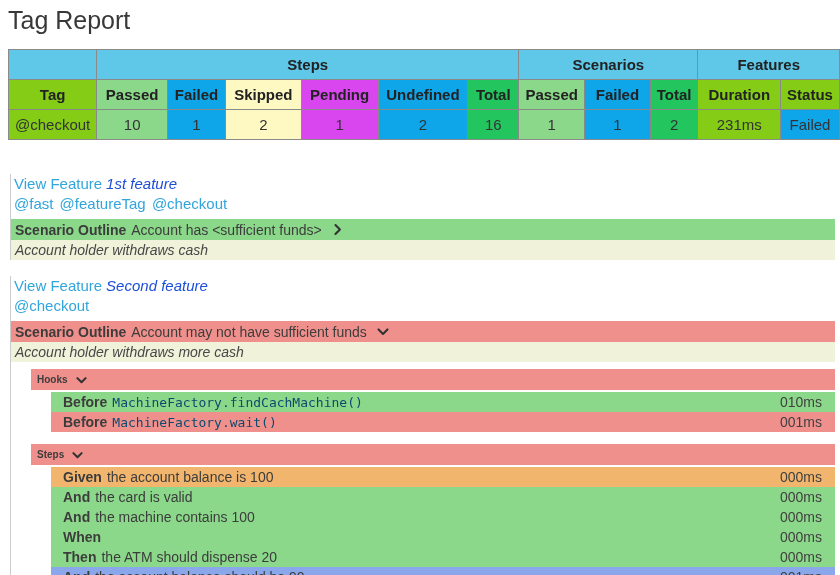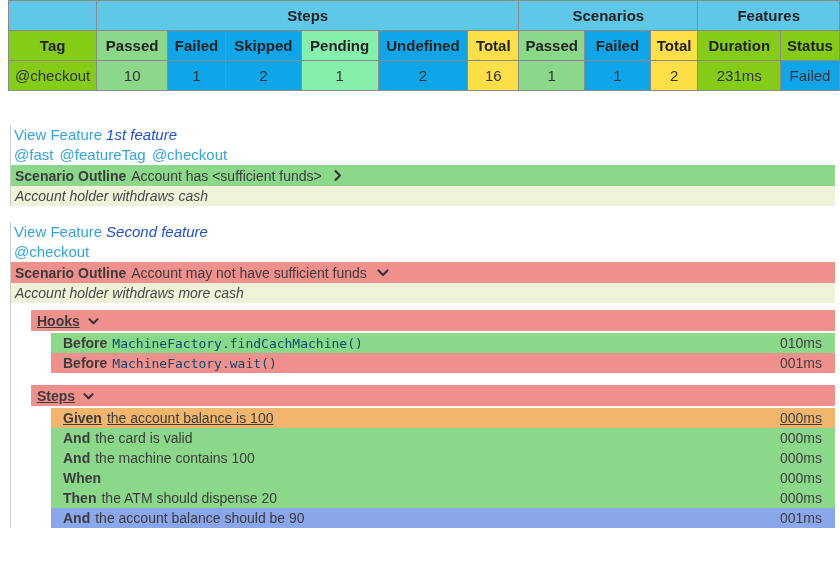--- a/index.html
+++ b/index.html
@@ -12,64 +12,65 @@
   
   table.summary { border-collapse:collapse; margin-left:8px; table-layout:fixed; }
   table.summary th, table.summary td {
     border:1px solid #8a8a8a; text-align:center; font-size:15px; padding:4px 6px; height:30px; color:#222;
   }
   table.summary th { font-weight:bold; }
   table.summary td { font-weight:400; color:#333; }
   .cell-info      { background:#5fc7e8; }
   .cell-passed    { background:#8cd88a; }
   .cell-failed    { background:#0ea5e9; }
-  .cell-skipped   { background:#0ea5e9;margin-left:45px; }
-  .cell-pending   { background:#86efac; }
+  .cell-skipped   { background:#fef9c3;margin-left:45px; }
+  .cell-pending   { background:#d946ef; }
   .cell-undefined { background:#0ea5e9; }
-  .cell-total     { background:#fde047; }
+  .cell-total     { background:#22c55e; }
   .cell-plain     { background:#84cc16; }
   td.dur { text-align:right; padding-right:8px; }
 
   
   .features { margin-top:34px; }
   .feature { border-left:1px solid #ccc; margin-left:10px; margin-right:5px; }
   .feature + .feature { margin-top:16px; }
   .line { line-height:20px; font-size:15px; padding-left:3px; }
   a.link { color:#31a5dc; text-decoration:none; cursor:pointer; }
   .feature-name { font-style:italic; color:#1d4ed8; margin-left:4px; }
   .tagline a.link { margin-right:2px; }
 
   .bar { display:flex; align-items:center; font-size:14px; line-height:20px; height:20px; padding:0 4px; }
-  .scenario-bar { height:21px; }
+  .scenario-bar { margin-top:5px; height:21px; }
   .keyword { font-weight:bold; margin-right:5px; white-space:pre; }
   .desc-bar { background:#f1f2da; font-style:italic; color:#474747; font-size:14px; line-height:20px; height:20px; padding:0 4px; }
 
   .chev { display:inline-flex; margin-left:9px; }
 
   
   .panel { margin-top:7px; }
   .panel.steps-panel { margin-top:12px; }
   .panel-header { margin-left:20px; height:21px; display:flex; align-items:center;
-                  font-size:14px; font-weight:bold; padding:0 6px;text-decoration:underline; }
+                  font-size:10px; font-weight:bold; padding:0 6px; }
   .panel-header .chev { margin-left:7px; }
   .panel-rows { margin-left:40px; margin-top:2px; }
   .row-bar { display:flex; align-items:center; height:20px; font-size:14px; padding:0 12px; }
   .row-bar .code { font-family:"DejaVu Sans Mono","Liberation Mono",monospace; font-size:13px; color:#0c4a6e; }
   .duration { margin-left:auto; font-size:14px; color:#404040; padding-right:1px; }
 
   .bg-passed    { background:#8cd88a; }
   .bg-failed    { background:#f0908c; }
   .bg-skipped   { background:#8ba7ec; }
-  .bg-undefined { background:#f2b56e;text-decoration:underline; }
+  .bg-undefined { background:#f2b56e; }
 </style>
 </head>
 <body>
 
 <div class="page">
 
+  <h1 class="page-title">Tag Report</h1>
 
   <table class="summary">
     <colgroup>
       <col style="width:87px">
         <col style="width:71px">
         <col style="width:58px">
         <col style="width:76px">
       <col style="width:77px">
         <col style="width:90px">
         <col style="width:51px">

